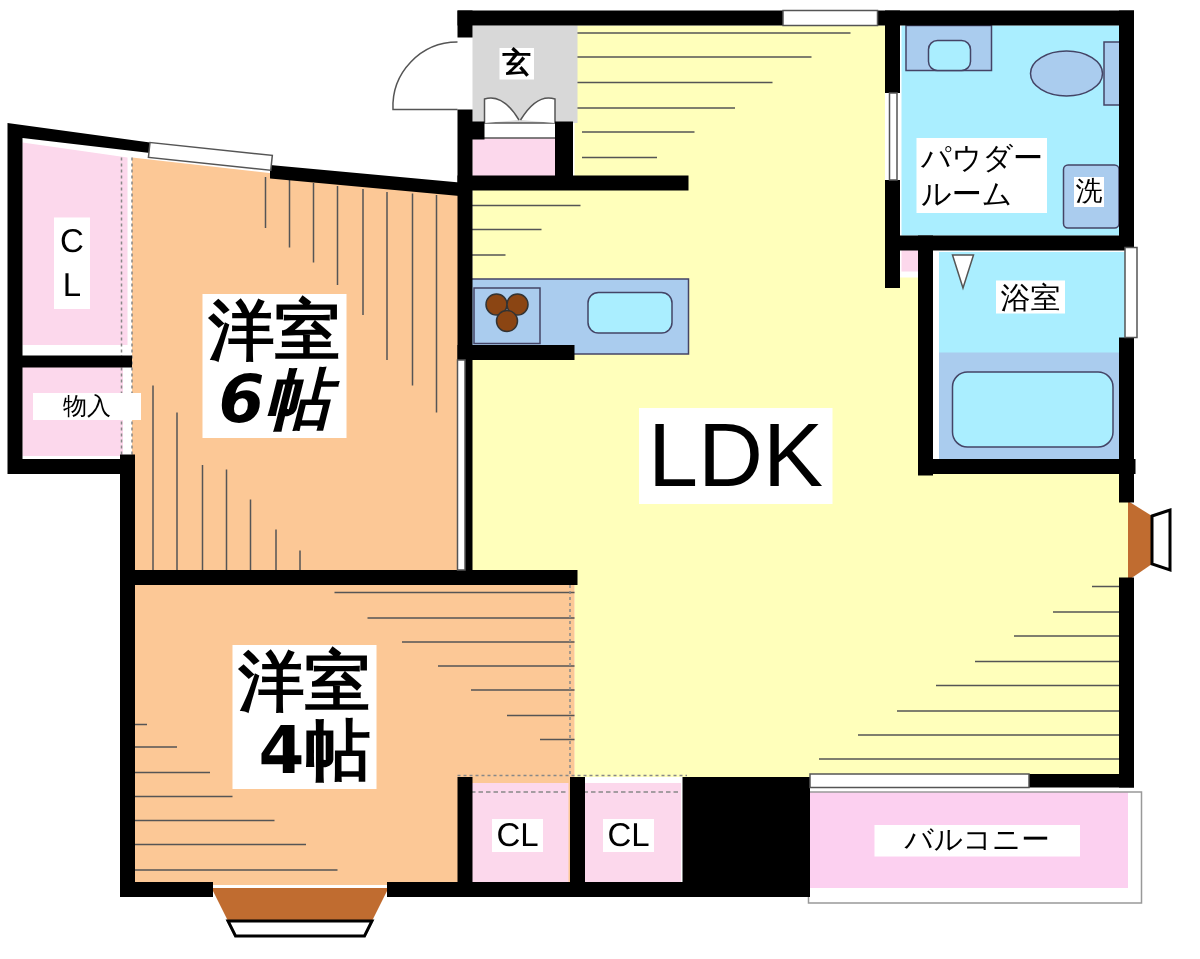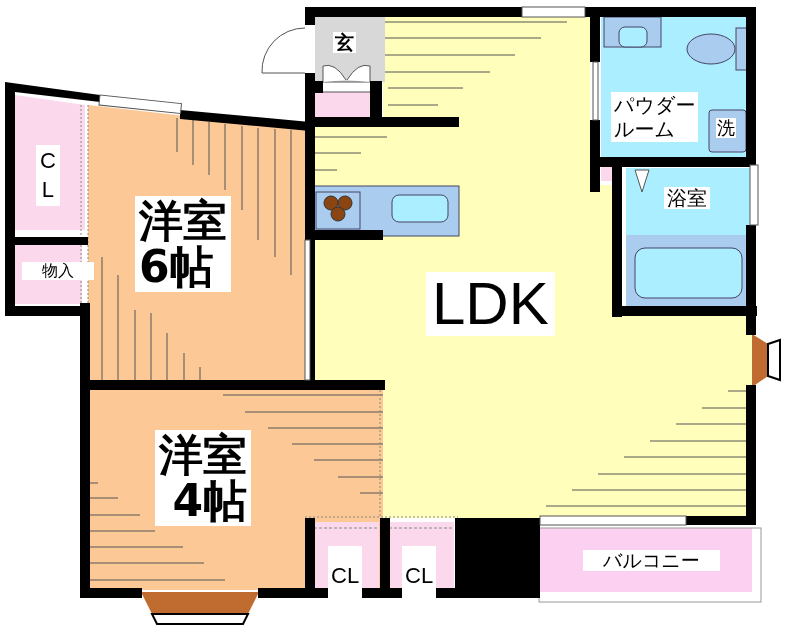--- a/index.html
+++ b/index.html
@@ -2,21 +2,21 @@
 <html><head>
 <meta charset="utf-8">
 <style>
   html,body{margin:0;padding:0;background:#ffffff;}
   body{width:800px;height:639px;position:relative;overflow:hidden;font-family:"DejaVu Sans","Liberation Sans",sans-serif;}
   #plan{position:absolute;left:0;top:0;width:800px;height:639px;}
   .lbl{position:absolute;background:#ffffff;color:#000;line-height:1;white-space:nowrap;text-align:center;}
   .lbl-big{font-weight:bold;font-size:44px;line-height:1.05;padding:2px 4px;}
   .lbl-ldk{font-family:"Liberation Sans",sans-serif;font-size:60px;line-height:1.0;padding:2px 6px;text-align:right;}
   .lbl-sm{font-size:20px;padding:1px 3px;text-align:right;}
-  .lbl-cl{font-family:"Liberation Sans",sans-serif;font-size:22px;padding:19px 3px;}
+  .lbl-cl{font-family:"Liberation Sans",sans-serif;font-size:22px;padding:0 3px;}
 </style>
 </head>
 <body>
 
 <div id="plan">
 <svg width="800" height="639" viewBox="0 0 800 639" xmlns="http://www.w3.org/2000/svg" style="position:absolute;left:0;top:0;">
 
   <g>
     <polygon points="383,17 590,17 590,185 620,185 620,312 752,312 752,518 540,518 540,518 458,518 458,518 383,518 383,383 305,383 305,236 383,236 383,124 383,124" fill="#ffffbb"></polygon>
     <rect x="315" y="125" width="70" height="115" fill="#ffffbb"></rect>
@@ -177,21 +177,21 @@
     <rect x="750" y="165" width="8" height="60"></rect>
     <rect x="593" y="62" width="5" height="58"></rect>
     <rect x="305" y="240" width="5" height="140"></rect>
   </g>
 </svg>
 
 <div class="lbl" style="left:333px;top:32px;font-size:19px;font-weight:bold;padding:1px 2px;">玄</div>
 
 <div class="lbl lbl-big" style="left:135px;top:196px;">
   <div>洋室</div>
-  <div style="text-align:left;">6帖</div>
+  <div style="text-align:center;font-style:italic;">6帖</div>
 </div>
 
 <div class="lbl lbl-big" style="left:155px;top:430px;">
   <div>洋室</div>
   <div style="text-align:right;">4帖</div>
 </div>
 
 <div class="lbl lbl-ldk" style="left:426px;top:272px;">
   <div>LDK</div>
 </div>

